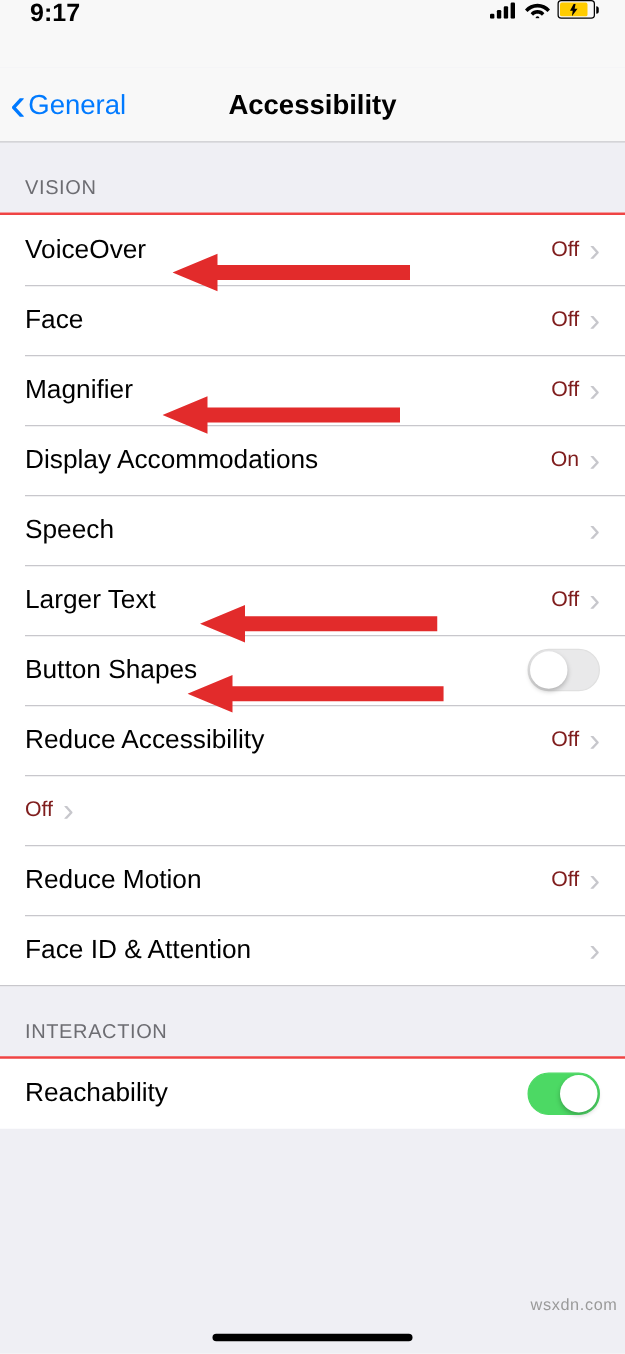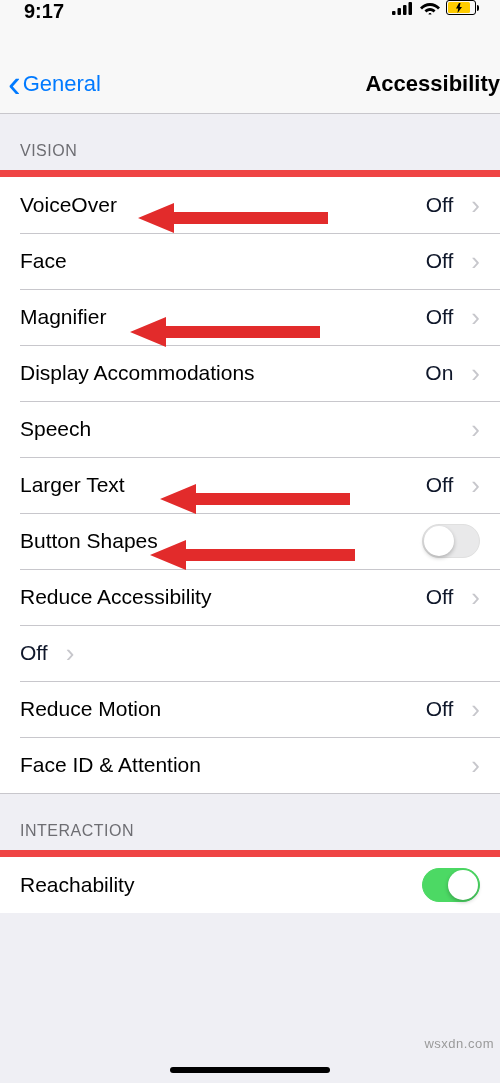--- a/index.html
+++ b/index.html
@@ -3,27 +3,27 @@
 <meta charset="utf-8">
 <style>
 *{margin:0;padding:0;box-sizing:border-box;-webkit-font-smoothing:antialiased}
 body{font-family:-apple-system,"Helvetica Neue",Arial,sans-serif;background:#efeff4;width:500px;height:1083px;overflow:hidden;position:relative}
 .status-bar{height:54px;display:flex;justify-content:space-between;align-items:flex-start;padding:0 24px;background:#f8f8f8}
 .status-time{font-weight:600;font-size:20px}
 .status-icons{display:flex;align-items:center;gap:6px}
 .nav{height:60px;display:flex;align-items:center;background:#f8f8f8;border-bottom:1px solid #c8c7cc;position:relative}
 .back-btn{display:flex;align-items:center;color:#007aff;font-size:22px;padding-left:8px;font-weight:400}
 .back-chev{font-size:38px;font-weight:300;line-height:1;margin-right:2px}
-.nav-title{position:absolute;left:0;right:0;text-align:right;font-weight:600;font-size:22px;pointer-events:none}
+.nav-title{position:absolute;left:0;right:0;text-align:center;font-weight:600;font-size:22px;pointer-events:none}
 .section-header{padding:28px 20px 10px;font-size:16px;color:#6d6d72;letter-spacing:0.5px}
-.list{background:#fff;border-top:7px solid #ef4444;border-bottom:1px solid #c8c7cc}
+.list{background:#fff;border-top:2px solid #ef4444;border-bottom:1px solid #c8c7cc}
 .row{min-height:56px;display:flex;align-items:center;padding:0 20px;font-size:21px;color:#000;position:relative}
 .row + .row::before{content:"";position:absolute;top:0;left:20px;right:0;height:1px;background:#c8c7cc}
 .row-label{flex:1}
-.row-value{color:#0f172a;font-size:21px;margin-right:18px}
+.row-value{color:#7f1d1d;font-size:17px;margin-right:8px}
 .chevron{color:#c7c7cc;font-size:26px;font-weight:300}
 .toggle{width:58px;height:34px;border-radius:17px;background:#e9e9ea;border:1px solid #e0e0e0;position:relative}
 .toggle.on{background:#4cd964;border-color:#4cd964}
 .knob{width:30px;height:30px;border-radius:50%;background:#fff;box-shadow:0 2px 4px rgba(0,0,0,.25);position:absolute;top:1px;left:1px;transition:left .15s}
 .toggle.on .knob{left:25px}
 .knob-dot{width:7px;height:7px;border:1.5px solid #9e9e9e;border-radius:50%;position:absolute;right:5px;top:50%;transform:translateY(-50%)}
 .arrow{position:absolute;pointer-events:none}
 .arrow svg{display:block}
 .home-ind{position:absolute;bottom:10px;left:50%;transform:translateX(-50%);width:160px;height:6px;background:#000;border-radius:3px}
 .watermark{position:absolute;right:6px;bottom:32px;font-size:13px;color:#9a9a9a;letter-spacing:0.5px}

